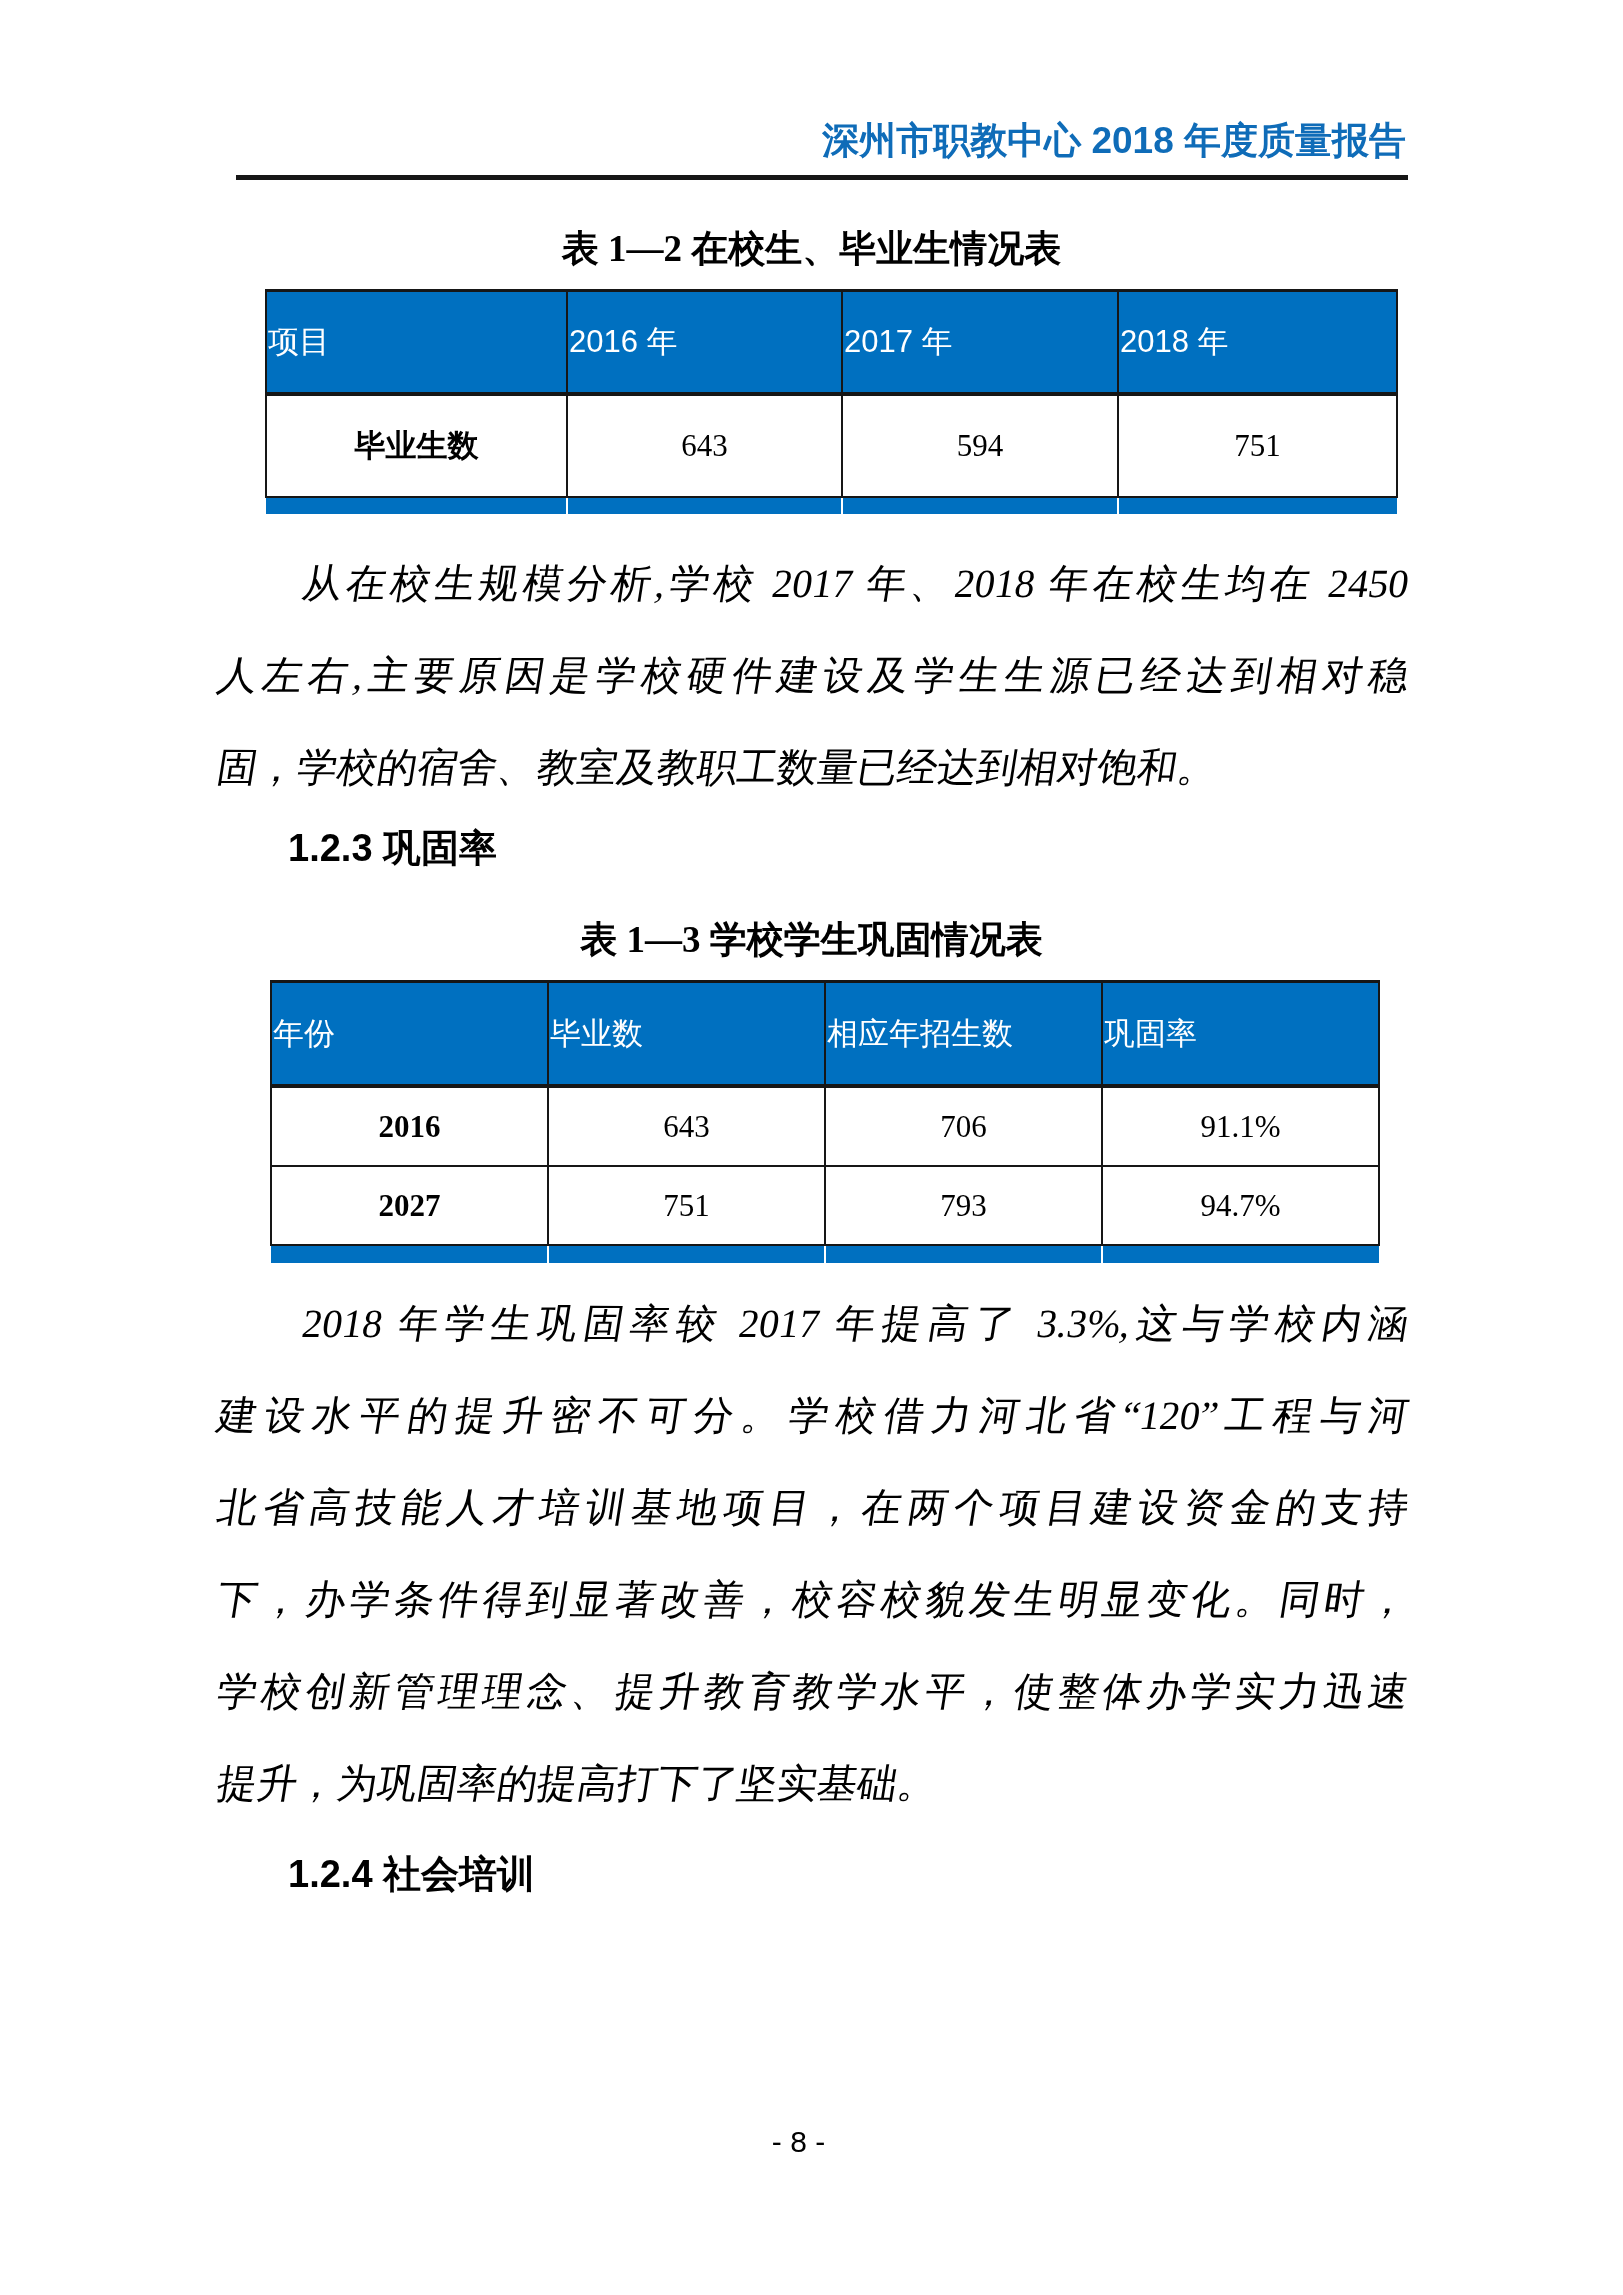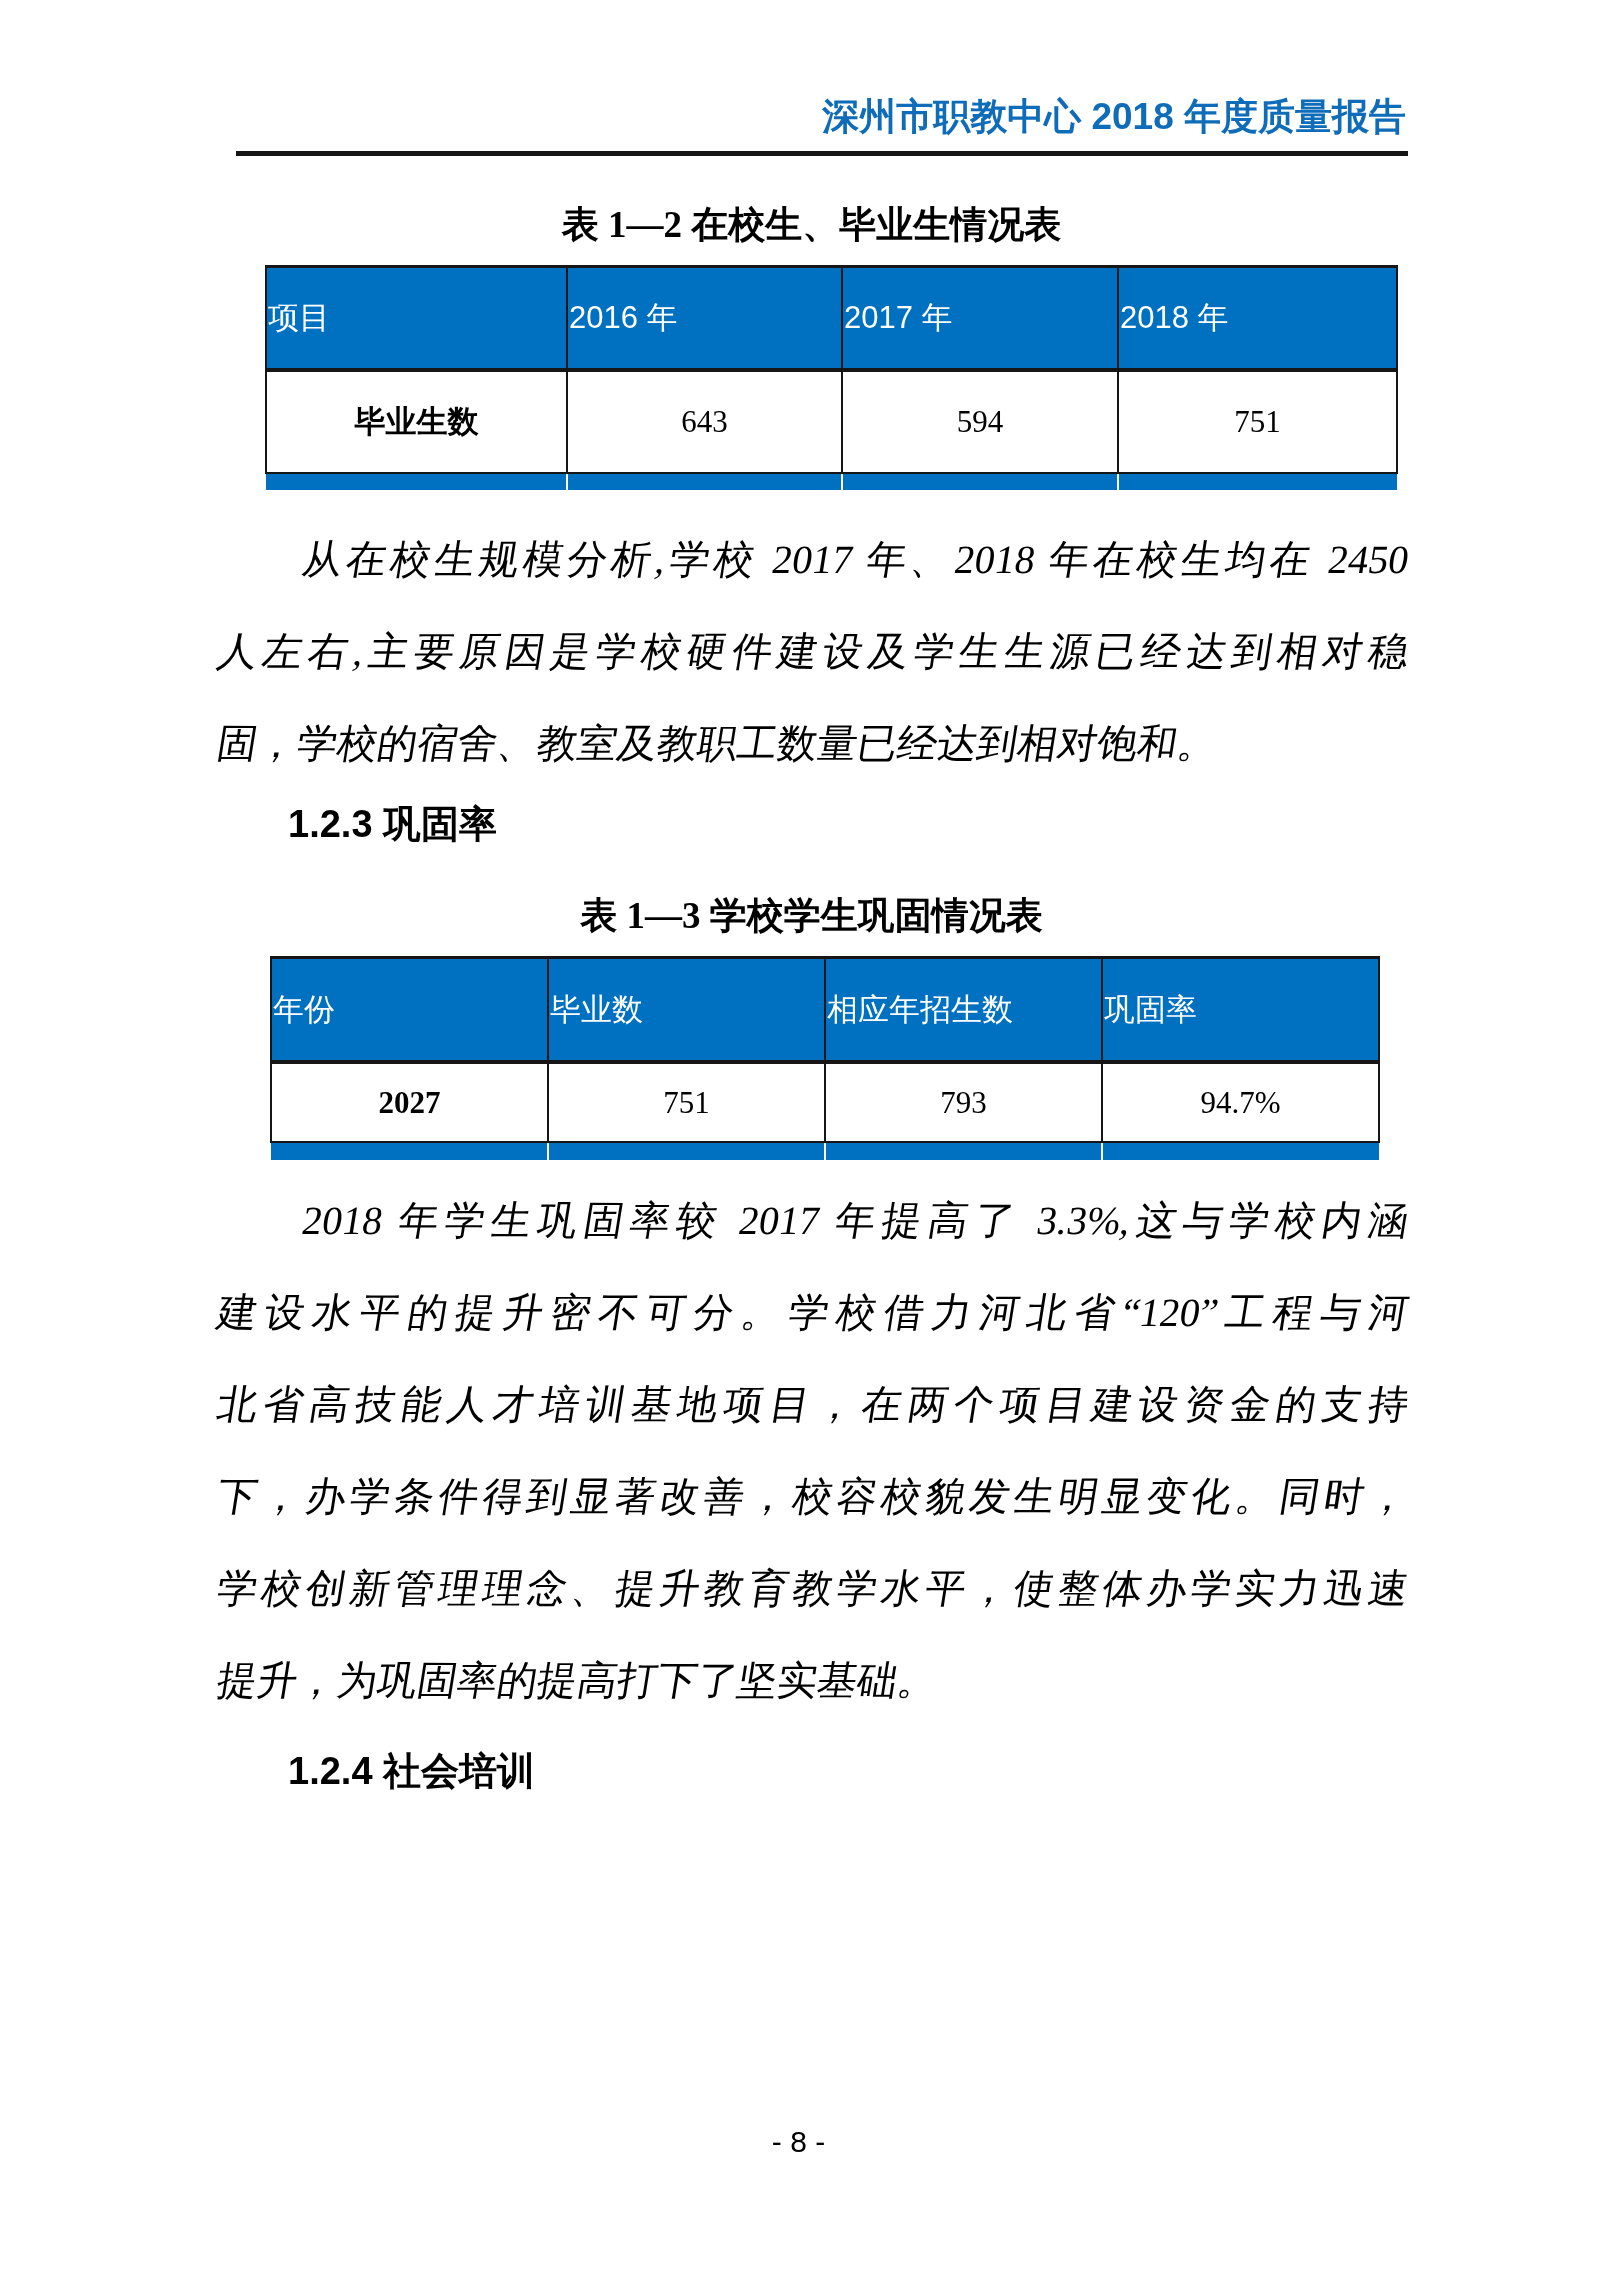--- a/index.html
+++ b/index.html
@@ -10,21 +10,21 @@
   html,body{margin:0;padding:0;background:#fff;}
   .page{
     position:relative;
     width:1623px;height:2295px;
     background:#fff;overflow:hidden;
     font-family:"Liberation Serif",serif;
     color:#000;
   }
   
   .doc-title{
-    padding-top:95px;
+    padding-top:119px;
     margin:0 217px 0 216px;
     text-align:right;
     font-family:"Liberation Sans",sans-serif;
     font-weight:bold;
     font-size:37px;
     line-height:43px;
     color:var(--title_blue);
   }
   .header-rule{
     height:4.6px;
@@ -173,20 +173,26 @@
     <thead>
       <tr>
         <th>年份</th>
         <th>毕业数</th>
         <th>相应年招生数</th>
         <th>巩固率</th>
       </tr>
     </thead>
     <tbody>
       <tr>
+        <td class="rowlabel">2016</td>
+        <td>643</td>
+        <td>706</td>
+        <td>91.1%</td>
+      </tr>
+      <tr>
         <td class="rowlabel">2027</td>
         <td>751</td>
         <td>793</td>
         <td>94.7%</td>
       </tr>
       <tr class="bar">
         <td></td>
         <td></td>
         <td></td>
         <td></td>

